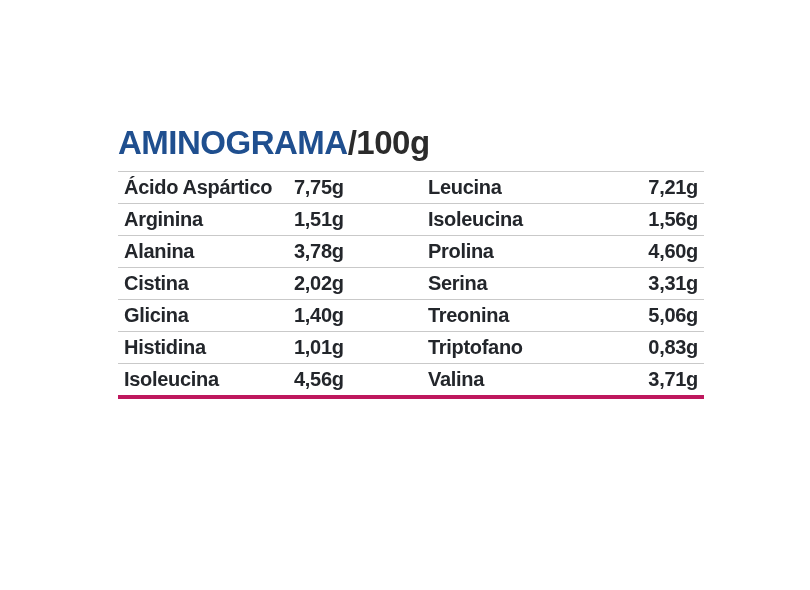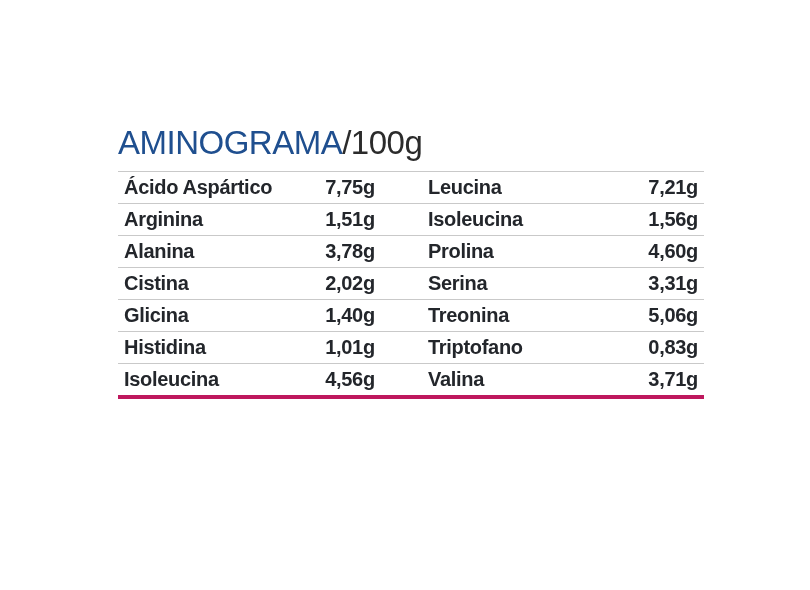--- a/index.html
+++ b/index.html
@@ -14,21 +14,21 @@
     overflow: hidden;
   }
   .panel {
     position: absolute;
     left: 118px;
     top: 126px;
     width: 570px;
   }
   .title {
     font-size: 33px;
-    font-weight: normal;
+    font-weight: bold;
     letter-spacing: -0.5px;
     line-height: 1.0;
     margin-bottom: 12px;
     white-space: nowrap;
     font-stretch: condensed;
   }
   .title .t-main {
     color: #1f4f8f;
   }
   .title .t-sub {
@@ -45,21 +45,21 @@
     height: 31px;
     vertical-align: middle;
     font-size: 20px;
     color: #23262b;
     font-weight: bold;
   }
   table.amino tr:last-child td {
     border-bottom: 4px solid #be185d;
   }
   .c-name-l { width: 170px; padding-left: 6px !important; margin-left: 46px; }
-  .c-val-l  { width: 112px; text-align: center; padding-right: 10px !important; }
+  .c-val-l  { width: 112px; text-align: left; padding-right: 10px !important; }
   .c-gap    { width: 8px; }
   .c-name-r { width: 158px; padding-left: 4px !important; }
   .c-val-r  { width: 112px; text-align: right; padding-right: 6px !important; }
 
   .name { letter-spacing: -0.3px; }
   .val  { letter-spacing: -0.3px; }
 </style>
 </head>
 <body>
 

